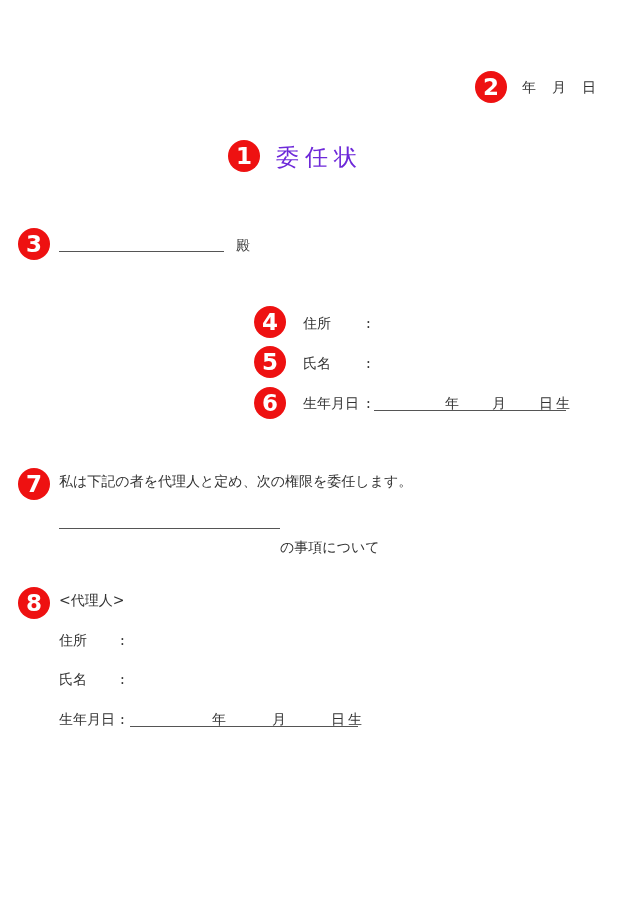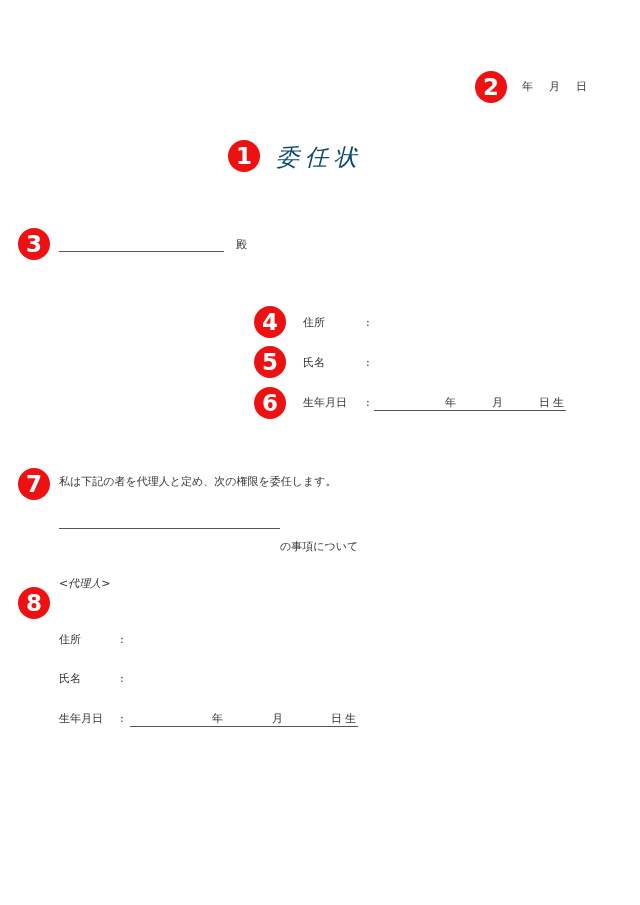--- a/index.html
+++ b/index.html
@@ -8,22 +8,22 @@
     font-family: "DejaVu Serif", "Liberation Serif", serif;
     color: #333333;
   }
   .abs { position: absolute; }
   .badge {
     position: absolute; width: 32px; height: 32px; border-radius: 50%;
     background: #ee1111; color: #ffffff;
     font-family: "DejaVu Sans", "Liberation Sans", sans-serif;
     font-weight: bold; font-size: 23px; line-height: 32px; text-align: center;
   }
-  .t { position: absolute; font-size: 11px; line-height: 14px; white-space: nowrap; }
-  .title { position: absolute; font-size: 23px; letter-spacing: 6px; color: #0c4a6e; white-space: nowrap; font-style: italic; }
+  .t { position: absolute; font-size: 14px; line-height: 14px; white-space: nowrap; }
+  .title { position: absolute; font-size: 23px; letter-spacing: 6px; color: #6d28d9; white-space: nowrap; }
   .line { position: absolute; height: 0; border-top: 1px solid #555; }
   .gap { display: inline-block; }
 </style>
 </head>
 <body>
 
 <div class="badge" style="left:475px; top:71px;">2</div>
 <div class="t" style="left:522px; top:80px;">
   <span>年</span><span class="gap" style="width:16px"></span><span>月</span><span class="gap" style="width:16px"></span><span>日</span>
 </div>
@@ -47,26 +47,26 @@
 
 <div class="badge" style="left:254px; top:387px;">6</div>
 <div class="t" style="left:303px; top:396px;">生年月日</div>
 <div class="t" style="left:366px; top:396px;">:</div>
 <div class="t" style="left:445px; top:396px;">年</div>
 <div class="t" style="left:492px; top:396px;">月</div>
 <div class="t" style="left:539px; top:396px;"><span>日</span><span class="gap" style="width:3px"></span><span>生</span></div>
 <div class="line" style="left:374px; top:410px; width:192px;"></div>
 
 <div class="badge" style="left:18px; top:468px;">7</div>
-<div class="t" style="left:59px; top:474px;font-family:Liberation Serif, serif;">私は下記の者を代理人と定め、次の権限を委任します。</div>
+<div class="t" style="left:59px; top:474px;">私は下記の者を代理人と定め、次の権限を委任します。</div>
 <div class="line" style="left:59px; top:528px; width:221px;"></div>
 <div class="t" style="left:280px; top:540px;">の事項について</div>
 
 <div class="badge" style="left:18px; top:587px;">8</div>
-<div class="t" style="left:59px; top:577px;font-style:italic;">&lt;代理人&gt;</div>
+<div class="t" style="left:59px; top:593px;">&lt;代理人&gt;</div>
 
 <div class="t" style="left:59px; top:633px;">住所</div>
 <div class="t" style="left:120px; top:633px;">:</div>
 <div class="abs" style="left:130px; top:630px; width:230px; height:20px;"></div>
 
 <div class="t" style="left:59px; top:672px;">氏名</div>
 <div class="t" style="left:120px; top:672px;">:</div>
 <div class="abs" style="left:130px; top:669px; width:230px; height:20px;"></div>
 
 <div class="t" style="left:59px; top:712px;">生年月日</div>

